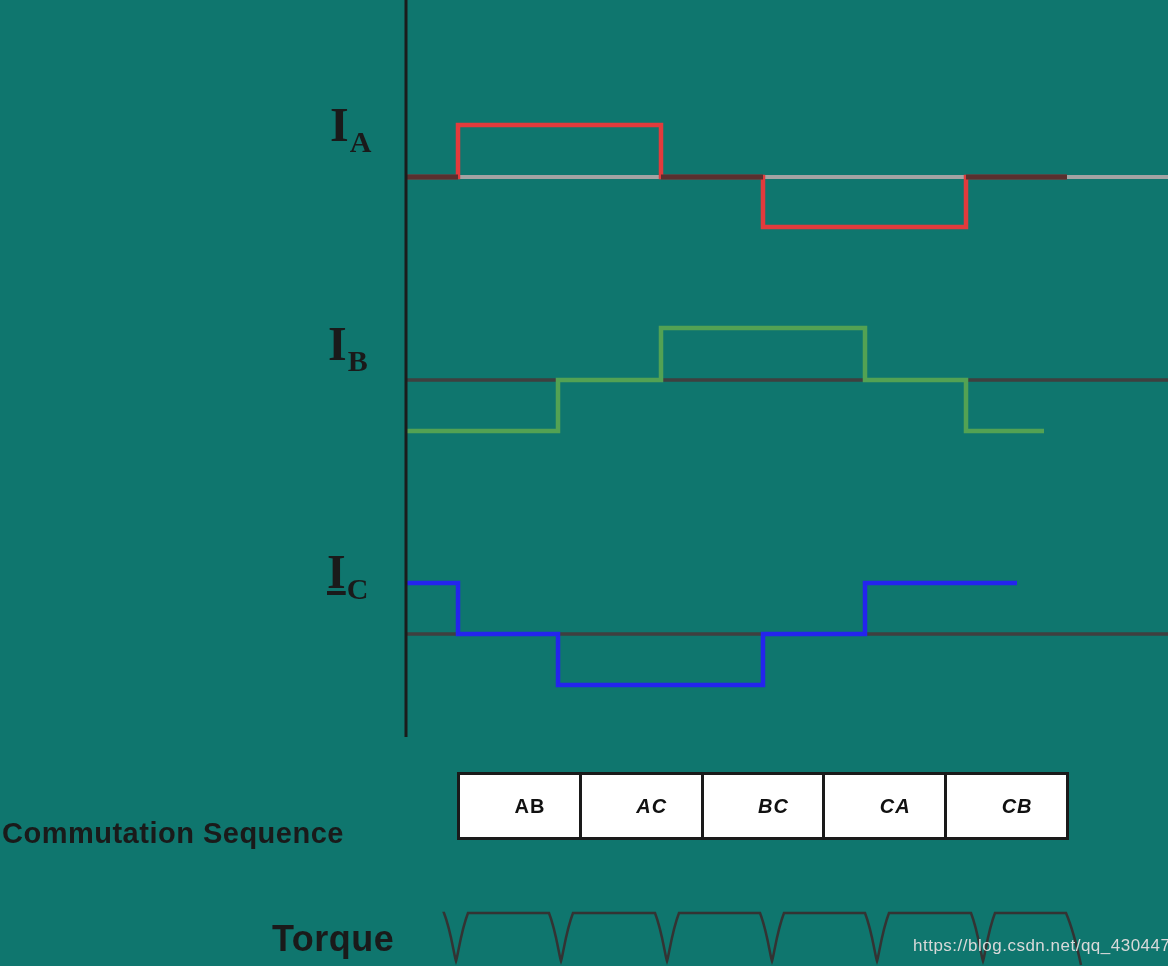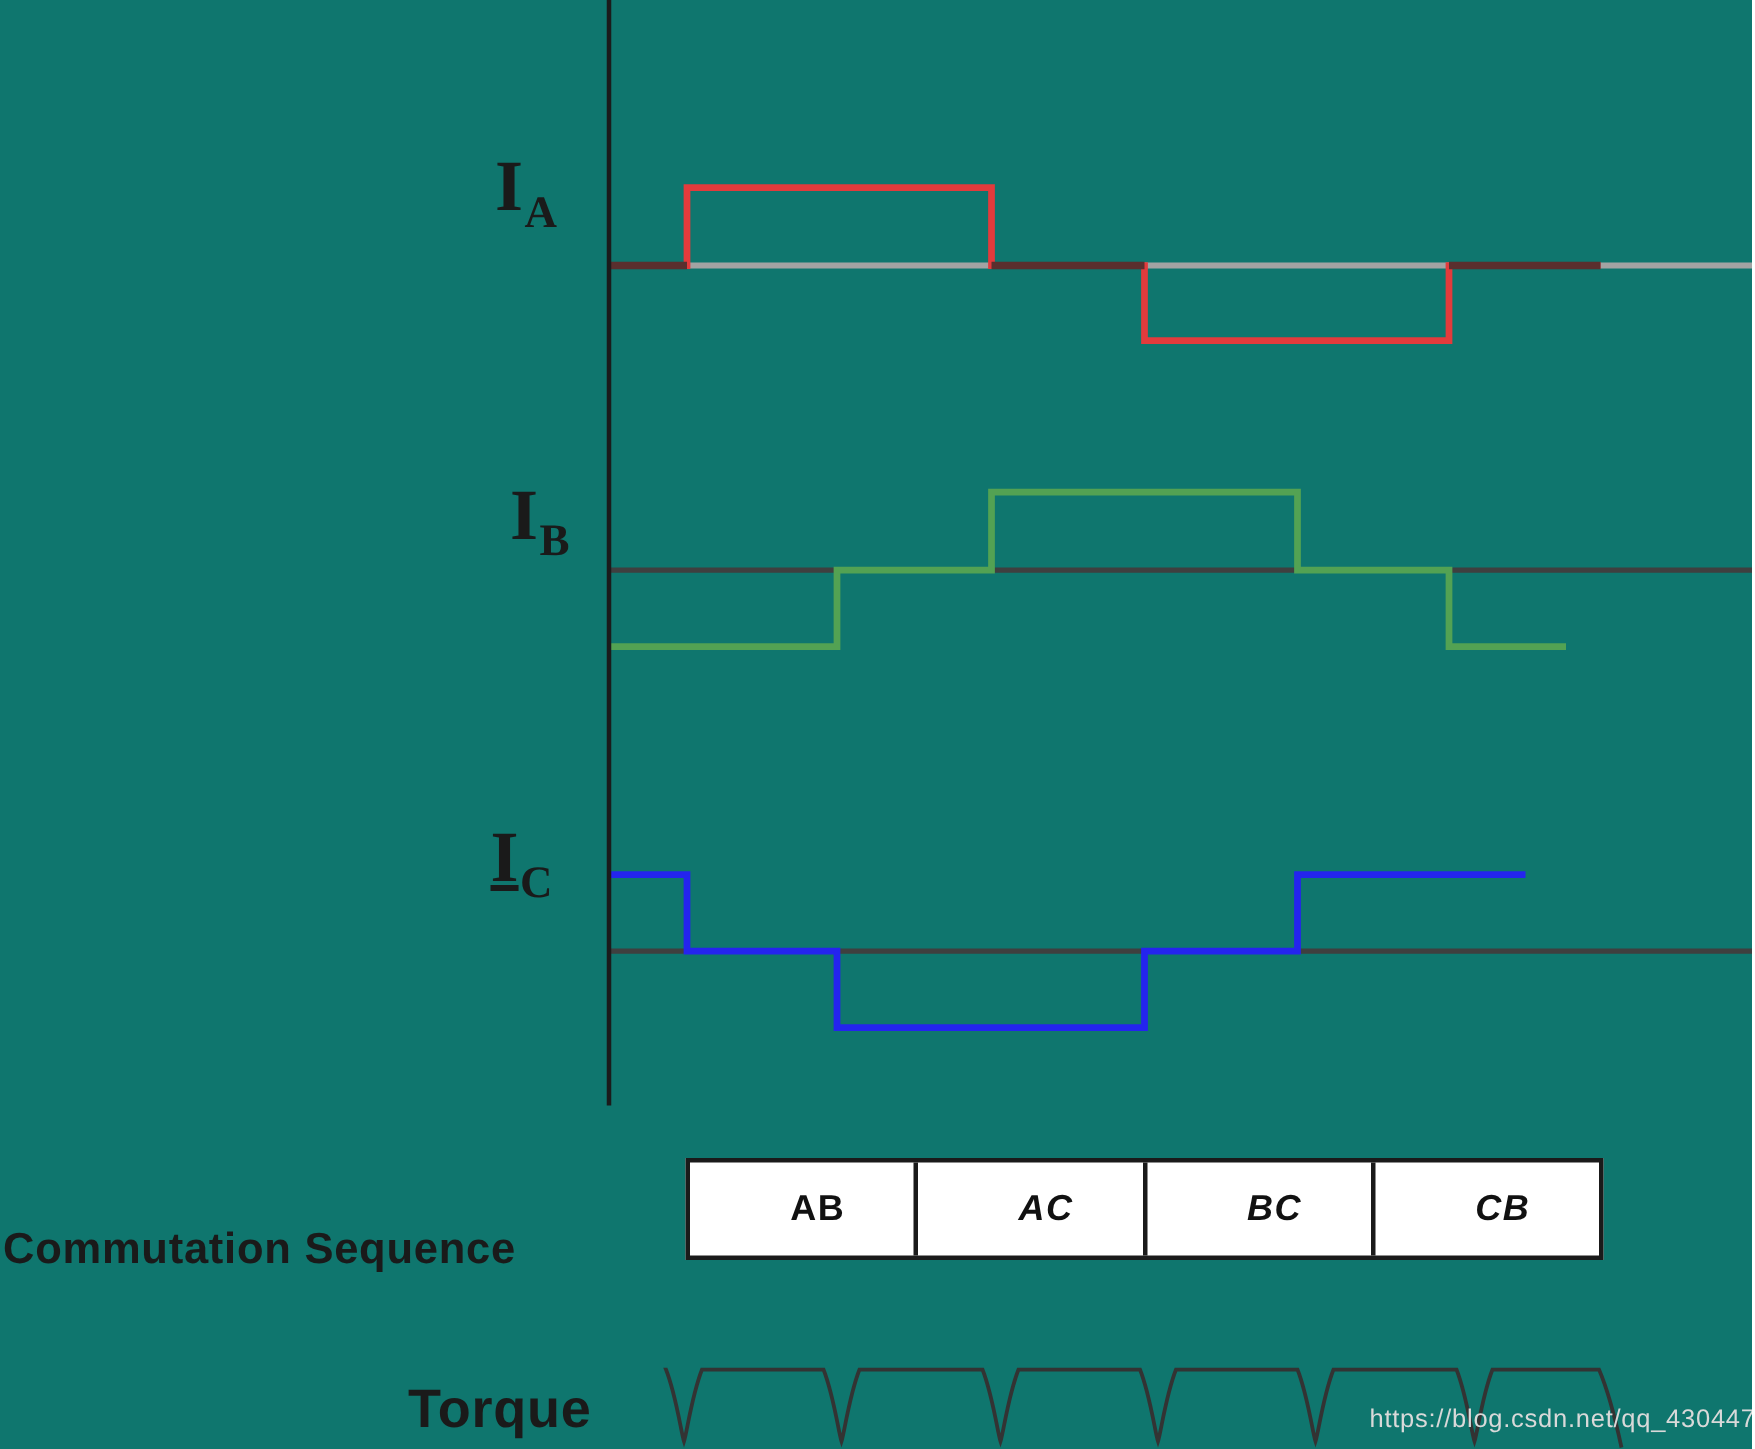--- a/index.html
+++ b/index.html
@@ -41,21 +41,21 @@
     border:3px solid #1a1a1a;
     box-sizing:border-box;
     background:#fff;
   }
   .seq-cell{
     flex:1;
     display:flex;
     align-items:center;
     justify-content:center;
     font-weight:bold;
-    font-size:24px;
+    font-size:20px;
     color:#111;
     letter-spacing:1px;
     padding-left:21px;
   }
   .seq-cell.bl{border-left:3px solid #1a1a1a;font-style:italic;}
   .watermark{
     position:absolute;
     left:913px;top:936px;
     font-size:17px;
     color:#d9d9d9;
@@ -77,30 +77,31 @@
       <line x1="661" y1="177" x2="763" y2="177" stroke="#5a2f2e" stroke-width="5"></line>
       <line x1="966" y1="177" x2="1067" y2="177" stroke="#5a2f2e" stroke-width="5"></line>
       <polyline points="406,431 558,431 558,380 661,380 661,328 865,328 865,380 966,380 966,431 1044,431" fill="none" stroke="#53a253" stroke-width="4.5"></polyline>
       <polyline points="406,583 458,583 458,634 558,634 558,685 763,685 763,634 865,634 865,583 1017,583" fill="none" stroke="#2424ee" stroke-width="4.5"></polyline>
       <line x1="406" y1="0" x2="406" y2="737" stroke="#1b1b1b" stroke-width="3"></line>
       <path d="M 445 913 L 444 913 C 451 931 454 955 456 961 C 458 955 461 931 468 913 L 549 913 C 556 931 559 955 561 961 C 563 955 566 931 573 913 L 655 913 C 662 931 665 955 667 961 C 669 955 672 931 679 913 L 760 913 C 767 931 770 955 772 961 C 774 955 777 931 784 913 L 865 913 C 872 931 875 955 877 961 C 879 955 882 931 889 913 L 971 913 C 978 931 981 955 983 961 C 985 955 988 931 995 913 L 1066 913 C 1072 927 1078 951 1081 965" fill="none" stroke="#333333" stroke-width="2.5"></path>
     </svg>
 
   <div class="phase-label" style="left:330px;top:101px;"><span>I</span><span class="sub">A</span></div>
 
-  <div class="phase-label" style="left:340px;top:320px;"><span>I</span><span class="sub">B</span></div>
+  <div class="phase-label" style="left:328px;top:320px;"><span>I</span><span class="sub">B</span></div>
 
   <div class="phase-label" style="left:327px;top:548px;text-decoration:underline;"><span>I</span><span class="sub">C</span></div>
 
   <div class="big-label" id="commutation-label">Commutation Sequence</div>
 
   <div class="seq-row" id="seq-row">
       <div class="seq-cell">AB</div>
       <div class="seq-cell bl">AC</div>
       <div class="seq-cell bl">BC</div>
+      <div class="seq-cell bl">CA</div>
       <div class="seq-cell bl">CB</div>
     </div>
 
   <div class="big-label" id="torque-label">Torque</div>
 
   <div class="watermark">https://blog.csdn.net/qq_43044705</div>
 
 </div>
 
 </body></html>

